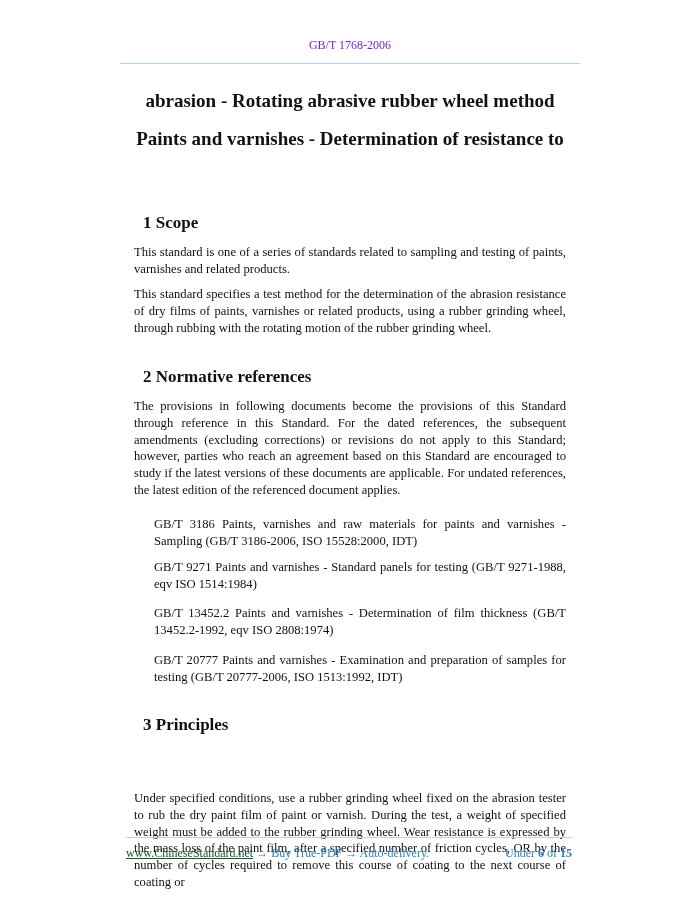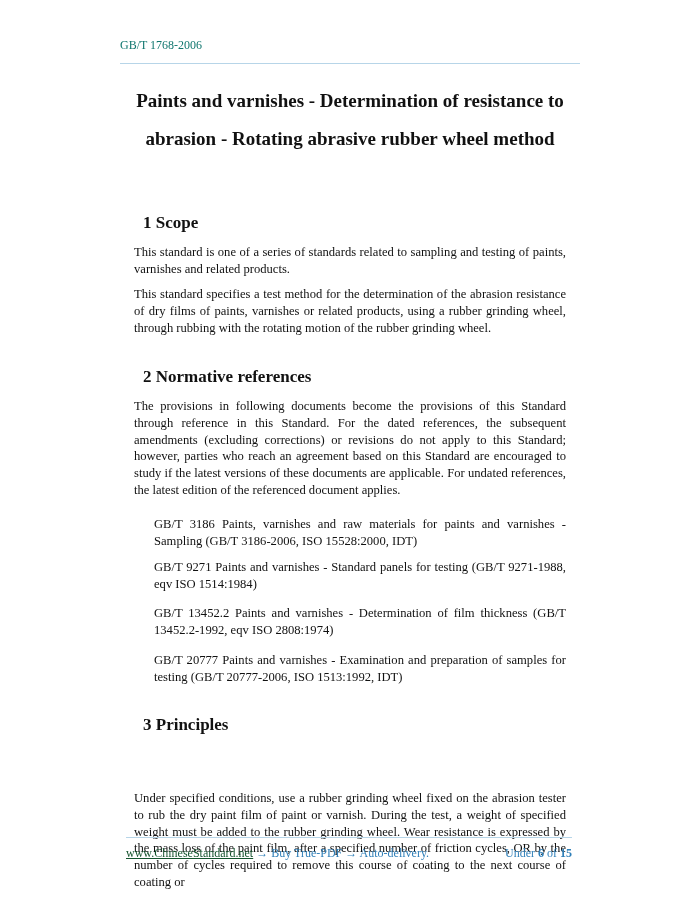--- a/index.html
+++ b/index.html
@@ -2,21 +2,21 @@
 <html><head>
 <meta charset="utf-8">
 <style>
   html, body { margin: 0; padding: 0; background: #ffffff; }
   body {
     width: 700px; height: 906px; position: relative; overflow: hidden;
     font-family: "Liberation Serif", "DejaVu Serif", serif; color: #111111;
   }
   .header {
     position: absolute; left: 120px; top: 38px; width: 460px;
-    font-size: 12px; color: #0f766e;
+    text-align: center; font-size: 12px; color: #6d28d9;
   }
   .header-rule {
     position: absolute; left: 120px; top: 63px; width: 460px; height: 1px;
     background: #b7d5e8;
   }
   .title {
     position: absolute; left: 110px; top: 82px; width: 480px;
     text-align: center; font-weight: bold; font-size: 19px; line-height: 38px;
   }
   .content { position: absolute; left: 126px; width: 448px; }
@@ -39,22 +39,22 @@
   .footer a { color: #14532d; text-decoration: underline; }
   .pg-num { font-weight: bold; }
 </style>
 </head>
 <body>
 
 <div class="header">GB/T 1768-2006</div>
 <div class="header-rule"></div>
 
 <div class="title">
+  <div>abrasion - Rotating abrasive rubber wheel method</div>
   <div>Paints and varnishes - Determination of resistance to</div>
-  <div>abrasion - Rotating abrasive rubber wheel method</div>
 </div>
 
 <h2 style="top:196px">1 Scope</h2>
 <div class="content" style="top:236px">
   <p>This standard is one of a series of standards related to sampling and testing of paints, varnishes and related products.</p>
 </div>
 <div class="content" style="top:278px">
   <p>This standard specifies a test method for the determination of the abrasion resistance of dry films of paints, varnishes or related products, using a rubber grinding wheel, through rubbing with the rotating motion of the rubber grinding wheel.</p>
 </div>
 

